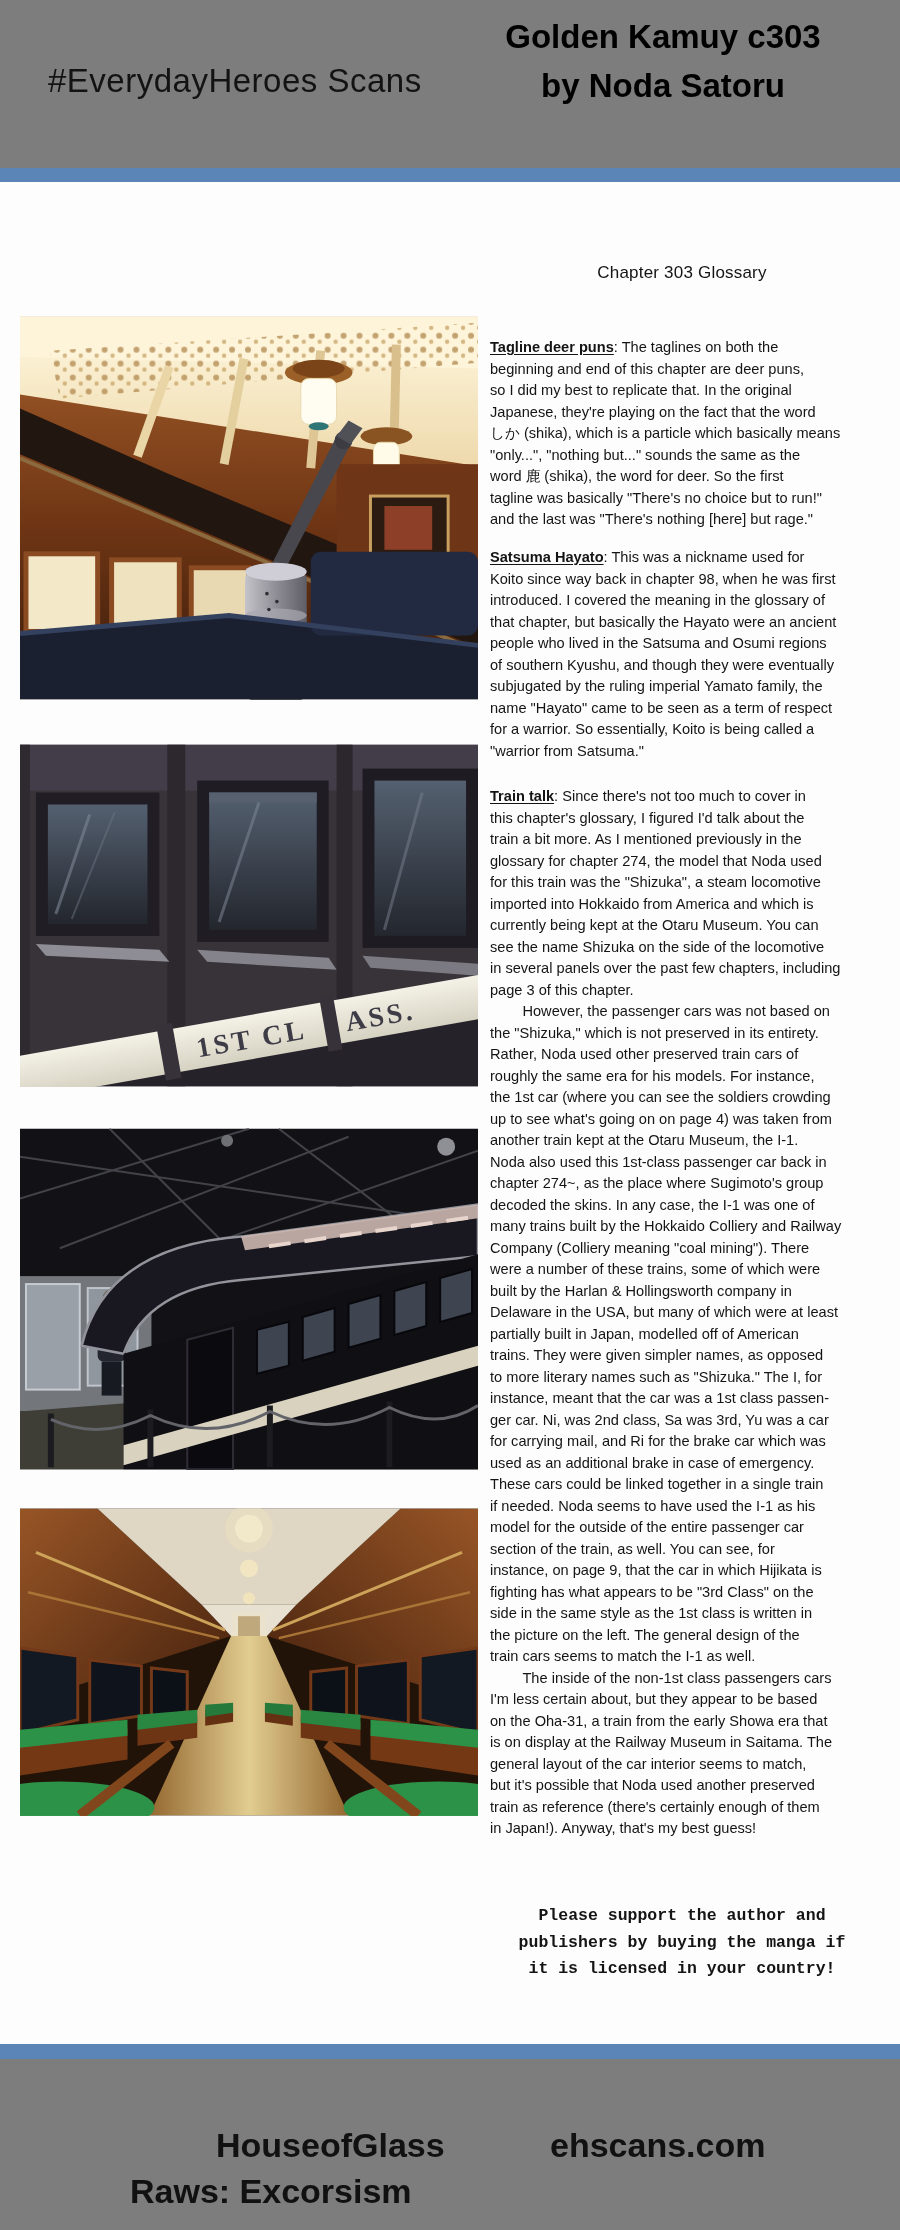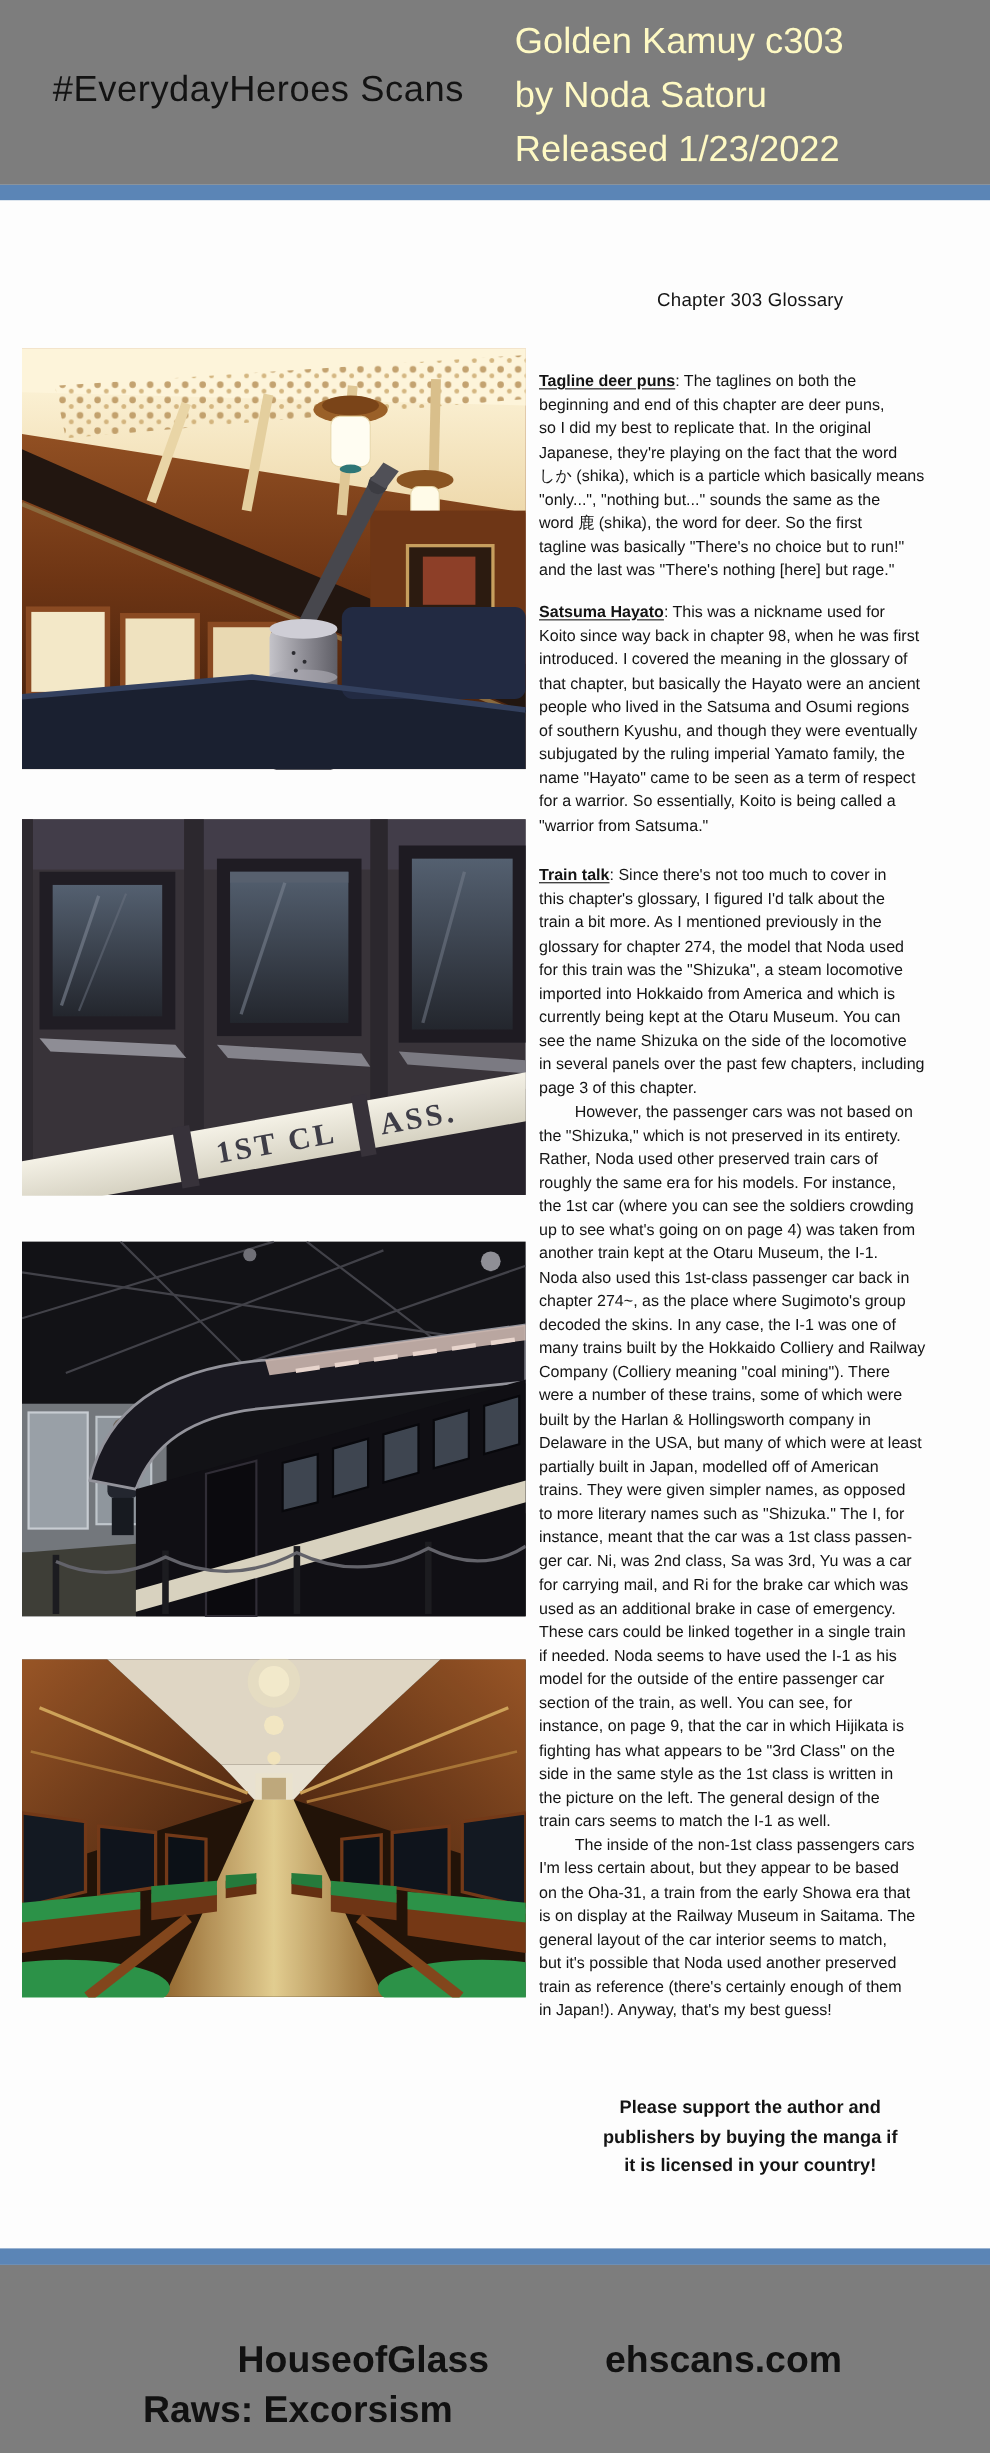--- a/index.html
+++ b/index.html
@@ -1,42 +1,41 @@
 <!DOCTYPE html>
 <html><head>
 <meta charset="utf-8">
 <style>
   html,body{margin:0;padding:0;background:#ffffff;}
   .page{position:relative;width:900px;height:2230px;background:#fdfdfd;overflow:hidden;
         font-family:"Liberation Sans",sans-serif;color:#141414;}
   .band-gray{position:absolute;left:0;width:900px;background:#7d7d7d;}
   .band-blue{position:absolute;left:0;width:900px;background:#5b85b6;}
   .hleft{position:absolute;left:48px;top:62px;font-size:33px;font-weight:400;color:#131313;letter-spacing:.5px;}
-  .hright{position:absolute;left:468px;top:12px;width:390px;
-          font-size:33px;font-weight:400;line-height:49px;color:#fef9c3;}
+  .hright{position:absolute;left:468px;top:12px;width:390px;text-align:center;
+          font-size:33px;font-weight:700;line-height:49px;color:#000000;}
   .photo{position:absolute;left:20px;width:458px;line-height:0;}
   .col{position:absolute;left:490px;width:384px;}
   .g-title{top:263px;text-align:center;font-size:17px;font-weight:400;letter-spacing:.2px;}
   .sect{font-size:14.6px;line-height:21.5px;}
   .h{font-weight:700;text-decoration:underline;text-underline-offset:2px;}
   .pre{white-space:pre-line;}
-  .support{top:1903px;text-align:center;font-size:16.5px;font-weight:700;line-height:26.5px;}
+  .support{top:1903px;text-align:center;font-size:16.5px;font-weight:700;line-height:26.5px;font-family:Liberation Mono, monospace;}
   .fline{position:absolute;font-size:34px;font-weight:700;color:#111111;}
 </style>
 </head>
 <body>
 
 <div class="page">
 
   <div class="band-gray" style="top:0;height:168px;">
     <div class="hleft">#EverydayHeroes Scans</div>
     <div class="hright">
       <div>Golden Kamuy c303</div>
       <div>by Noda Satoru</div>
-      <div>Released 1/23/2022</div>
     </div>
   </div>
   <div class="band-blue" style="top:168px;height:14px;"></div>
 
   <div class="photo" style="top:316px;height:384px;">
     <svg viewBox="0 0 460 384" width="458" height="384">
       <defs>
         <linearGradient id="p1wood" x1="0" y1="0" x2="0" y2="1">
             <stop offset="0" stop-color="#a65f2b"></stop>
             <stop offset=".55" stop-color="#6e3514"></stop>

